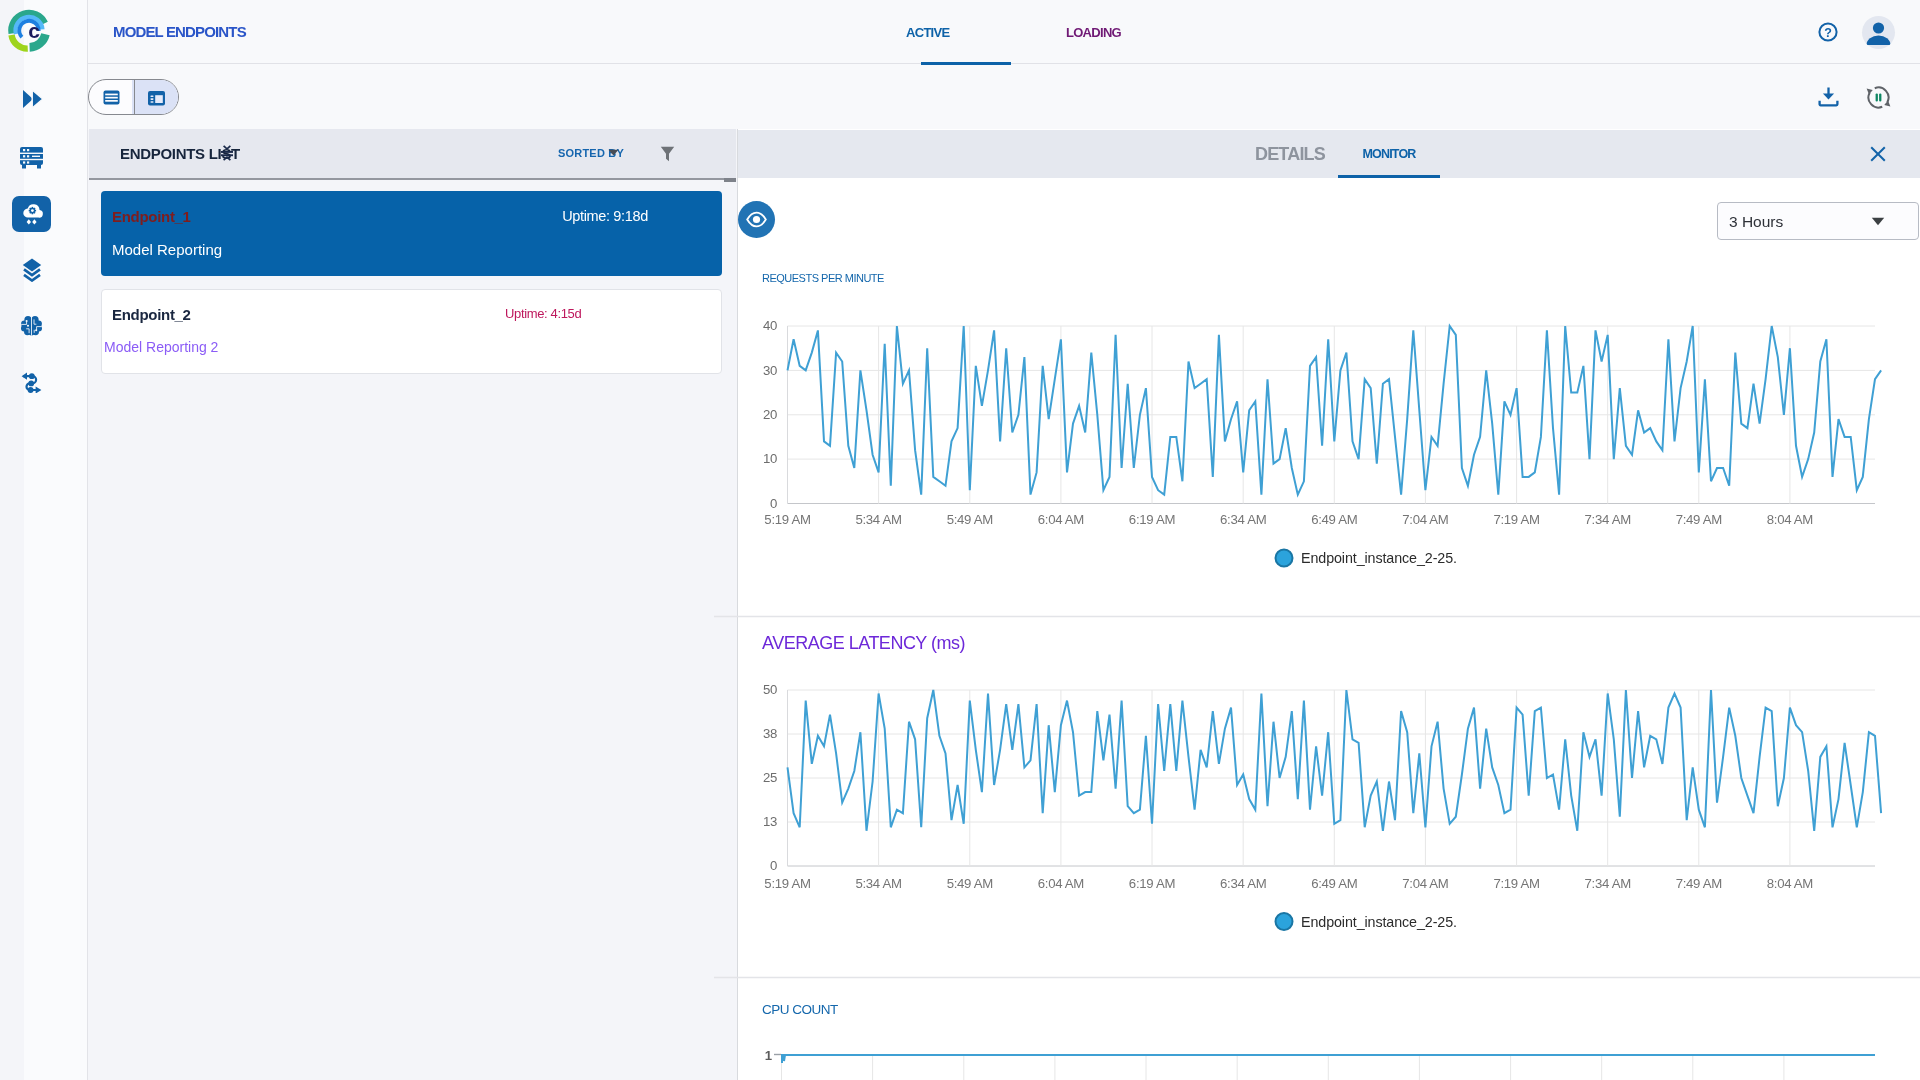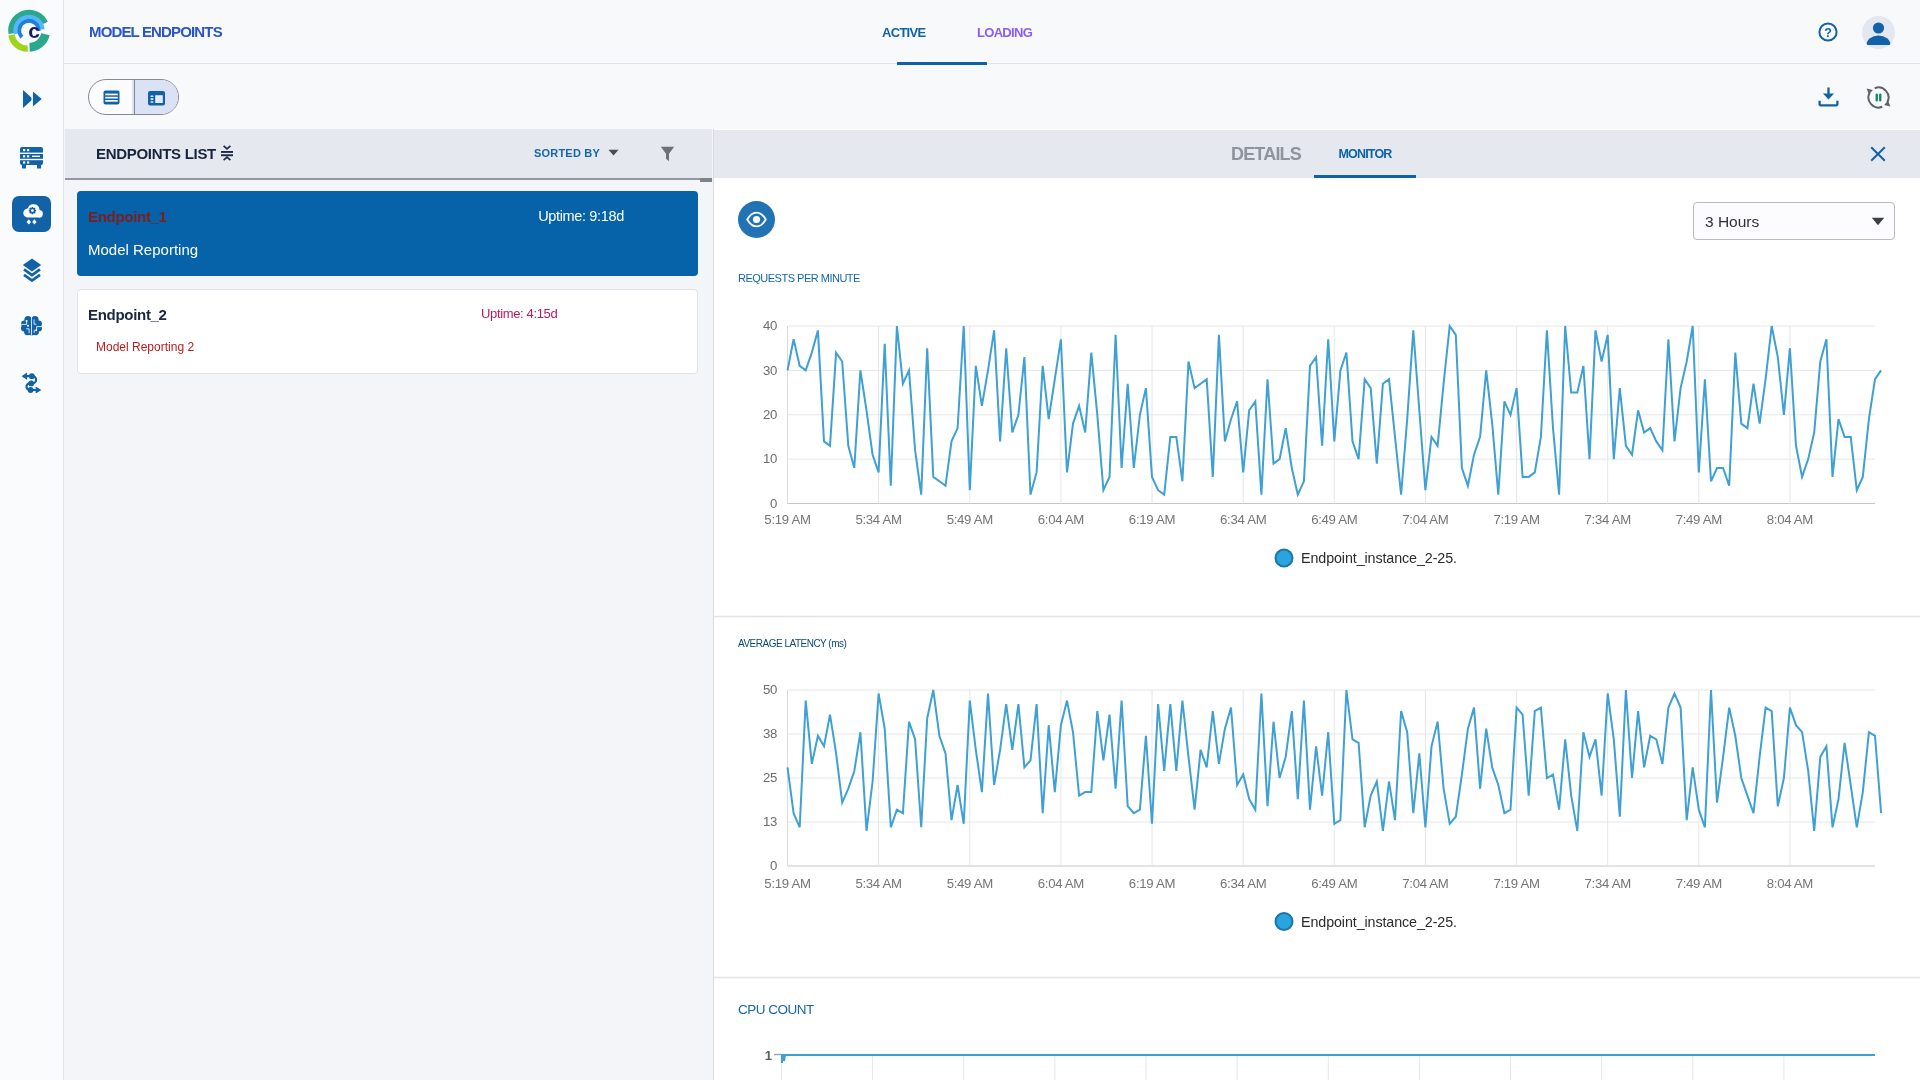--- a/index.html
+++ b/index.html
@@ -1,25 +1,25 @@
 <!DOCTYPE html>
 <html><head><meta charset="utf-8">
 <style>
 * { margin:0; padding:0; box-sizing:border-box; }
 html,body { width:1920px; height:1080px; background:#f4f5f9; font-family:"Liberation Sans", sans-serif; overflow:hidden; }
-.abs { position:absolute; }
+.abs { position:absolute;margin-left:24px; }
 </style></head>
 <body>
 <div class="abs" style="left:0;top:0;width:1920px;height:130px;background:#f8f9fb"></div>
 <div class="abs" style="left:0;top:63px;width:1920px;height:1px;background:#e1e2e7"></div>
 <div class="abs" style="left:0;top:0;width:64px;height:1080px;background:#fafbfd;border-right:1px solid #e2e3e8"></div>
 
 <div class="abs" style="left:89px;top:24.2px;font-size:15px;font-weight:bold;letter-spacing:-0.85px;color:#2a55c8;line-height:15px">MODEL ENDPOINTS</div>
 <div class="abs" style="left:882px;top:26px;width:120px;font-size:13px;font-weight:bold;letter-spacing:-0.7px;color:#0d62a8;line-height:13px">ACTIVE</div>
-<div class="abs" style="left:977px;top:26px;width:120px;text-align:left;font-size:13px;font-weight:bold;letter-spacing:-0.7px;color:#8b5cf6;line-height:13px">LOADING</div>
+<div class="abs" style="left:977px;top:26px;width:120px;text-align:right;font-size:13px;font-weight:bold;letter-spacing:-0.7px;color:#701a75;line-height:13px">LOADING</div>
 <div class="abs" style="left:897px;top:61.5px;width:90px;height:3.2px;background:#0d62a8"></div>
 <svg style="position:absolute;left:1818px;top:22px" width="20" height="20" viewBox="0 0 20 20">
 <circle cx="10" cy="10" r="8.6" fill="none" stroke="#1262a8" stroke-width="2"></circle>
 <text x="10" y="14.6" text-anchor="middle" font-size="12.5" font-weight="bold" fill="#1262a8" font-family="Liberation Sans, sans-serif">?</text>
 </svg>
 <div style="position:absolute;left:1862px;top:16px;width:33px;height:33px;border-radius:50%;background:#e3e7f0;overflow:hidden">
 <svg width="33" height="33" viewBox="0 0 33 33">
 <circle cx="16.5" cy="12" r="5.6" fill="#1262a8"></circle>
 <path d="M4.5 29 a12 9.5 0 0 1 24 0 Z" fill="#1262a8"></path>
 </svg>
@@ -81,21 +81,21 @@
 </svg>
 
 <div class="abs" style="left:77px;top:191px;width:621px;height:85px;border-radius:4px;background:#0662a9"></div>
 <div class="abs" style="left:88px;top:209px;font-size:15px;font-weight:bold;letter-spacing:-0.3px;color:#7f1d1d;line-height:15px">Endpoint_1</div>
 <div class="abs" style="left:481px;top:209.3px;width:200px;text-align:center;font-size:14.5px;letter-spacing:-0.35px;color:#fff;line-height:14.5px">Uptime: 9:18d</div>
 <div class="abs" style="left:88px;top:241.5px;font-size:15px;color:#fff;line-height:15px">Model Reporting</div>
 
 <div class="abs" style="left:77px;top:289px;width:621px;height:85px;border-radius:4px;background:#fff;border:1px solid #e1e3e8"></div>
 <div class="abs" style="left:88px;top:307px;font-size:15px;font-weight:bold;letter-spacing:-0.3px;color:#1a2740;line-height:15px">Endpoint_2</div>
 <div class="abs" style="left:481px;top:307.3px;width:200px;text-align:left;font-size:13px;letter-spacing:-0.35px;color:#be185d;line-height:14.5px">Uptime: 4:15d</div>
-<div class="abs" style="left:96px;top:339.5px;font-size:12px;color:#b91c1c;line-height:15px">Model Reporting 2</div>
+<div class="abs" style="left:80px;top:339.5px;font-size:14px;color:#8b5cf6;line-height:15px">Model Reporting 2</div>
 
 <div class="abs" style="left:713px;top:129px;width:1207px;height:951px;background:#fff;border-left:1px solid #d8dade"></div>
 <div class="abs" style="left:714px;top:130px;width:1206px;height:48px;background:#e5e8ef"></div>
 <div class="abs" style="left:1206px;top:147.5px;width:120px;text-align:center;font-size:18px;font-weight:bold;letter-spacing:-0.8px;color:#8e949e;line-height:12.5px">DETAILS</div>
 <div class="abs" style="left:1305px;top:147.5px;width:120px;text-align:center;font-size:12.5px;font-weight:bold;letter-spacing:-0.8px;color:#0d62a8;line-height:12.5px">MONITOR</div>
 <div class="abs" style="left:1314px;top:175px;width:102px;height:3px;background:#0d62a8"></div>
 <svg style="position:absolute;left:1869px;top:145px" width="18" height="18" viewBox="0 0 18 18">
 <g stroke="#1262a8" stroke-width="2" stroke-linecap="butt">
 <path d="M2.2 2.2 L15.8 15.8"></path>
       <path d="M15.8 2.2 L2.2 15.8"></path>
@@ -107,21 +107,21 @@
 <path d="M1.2 8.5 C4.2 3.4 8 1.6 10.5 1.6 C13 1.6 16.8 3.4 19.8 8.5 C16.8 13.6 13 15.4 10.5 15.4 C8 15.4 4.2 13.6 1.2 8.5 Z" fill="none" stroke="#fff" stroke-width="1.8"></path>
 <circle cx="10.5" cy="8.5" r="3.6" fill="#fff"></circle>
 </svg>
 <div class="abs" style="left:1693px;top:202px;width:202px;height:38px;border:1.5px solid #b7bbc4;border-radius:4px;background:#fcfcfe"></div>
 <div class="abs" style="left:1705px;top:213.5px;font-size:15.5px;color:#2e3138;line-height:15.5px">3 Hours</div>
 <svg style="position:absolute;left:1871px;top:216.5px" width="14" height="9" viewBox="0 0 14 9">
 <path d="M0.8 0.8 H13.2 L7 8.2 Z" fill="#3c4043"></path>
 </svg>
 
 <div class="abs" style="left:738px;top:272.4px;font-size:11px;letter-spacing:-0.5px;color:#1467ac;line-height:13.5px">REQUESTS PER MINUTE</div>
-<div class="abs" style="left:738px;top:637px;font-size:10px;letter-spacing:-0.5px;color:#0c4a6e;line-height:13.5px">AVERAGE LATENCY (ms)</div>
+<div class="abs" style="left:738px;top:637px;font-size:18px;letter-spacing:-0.5px;color:#6d28d9;line-height:13.5px">AVERAGE LATENCY (ms)</div>
 <div class="abs" style="left:738px;top:1003.4px;font-size:13.5px;letter-spacing:-0.5px;color:#1467ac;line-height:13.5px">CPU COUNT</div>
 
 <svg style="position:absolute;left:713px;top:130px" width="1207" height="950" viewBox="713 130 1207 950" font-family="Liberation Sans, sans-serif">
 <line x1="714" y1="616.5" x2="1920" y2="616.5" stroke="#e3e4e8" stroke-width="1.5"></line>
     <line x1="714" y1="977.5" x2="1920" y2="977.5" stroke="#e3e4e8" stroke-width="1.5"></line>
 <line x1="787.5" y1="503.5" x2="1875.0" y2="503.5" stroke="#c4c6ca" stroke-width="1"></line>
 <text x="777" y="507.7" text-anchor="end" font-size="13.2" letter-spacing="-0.3" fill="#6d6d6d">0</text>
 <line x1="787.5" y1="459.1" x2="1875.0" y2="459.1" stroke="#e6e6e6" stroke-width="1"></line>
 <text x="777" y="463.3" text-anchor="end" font-size="13.2" letter-spacing="-0.3" fill="#6d6d6d">10</text>
 <line x1="787.5" y1="414.8" x2="1875.0" y2="414.8" stroke="#e6e6e6" stroke-width="1"></line>

